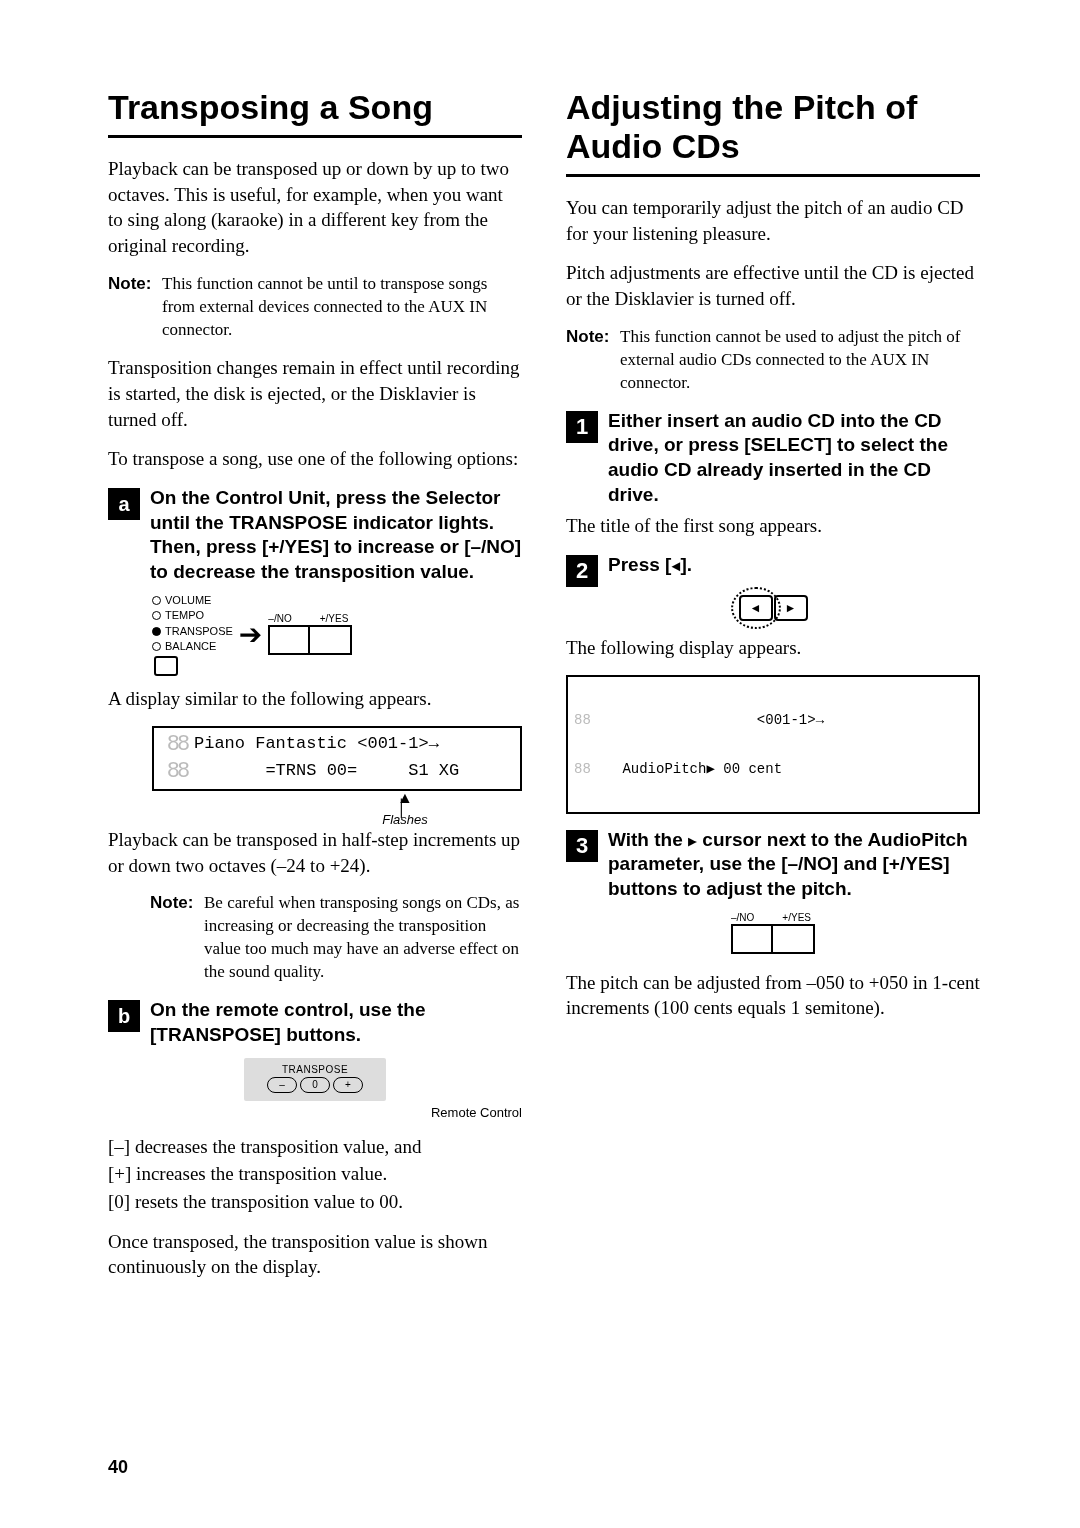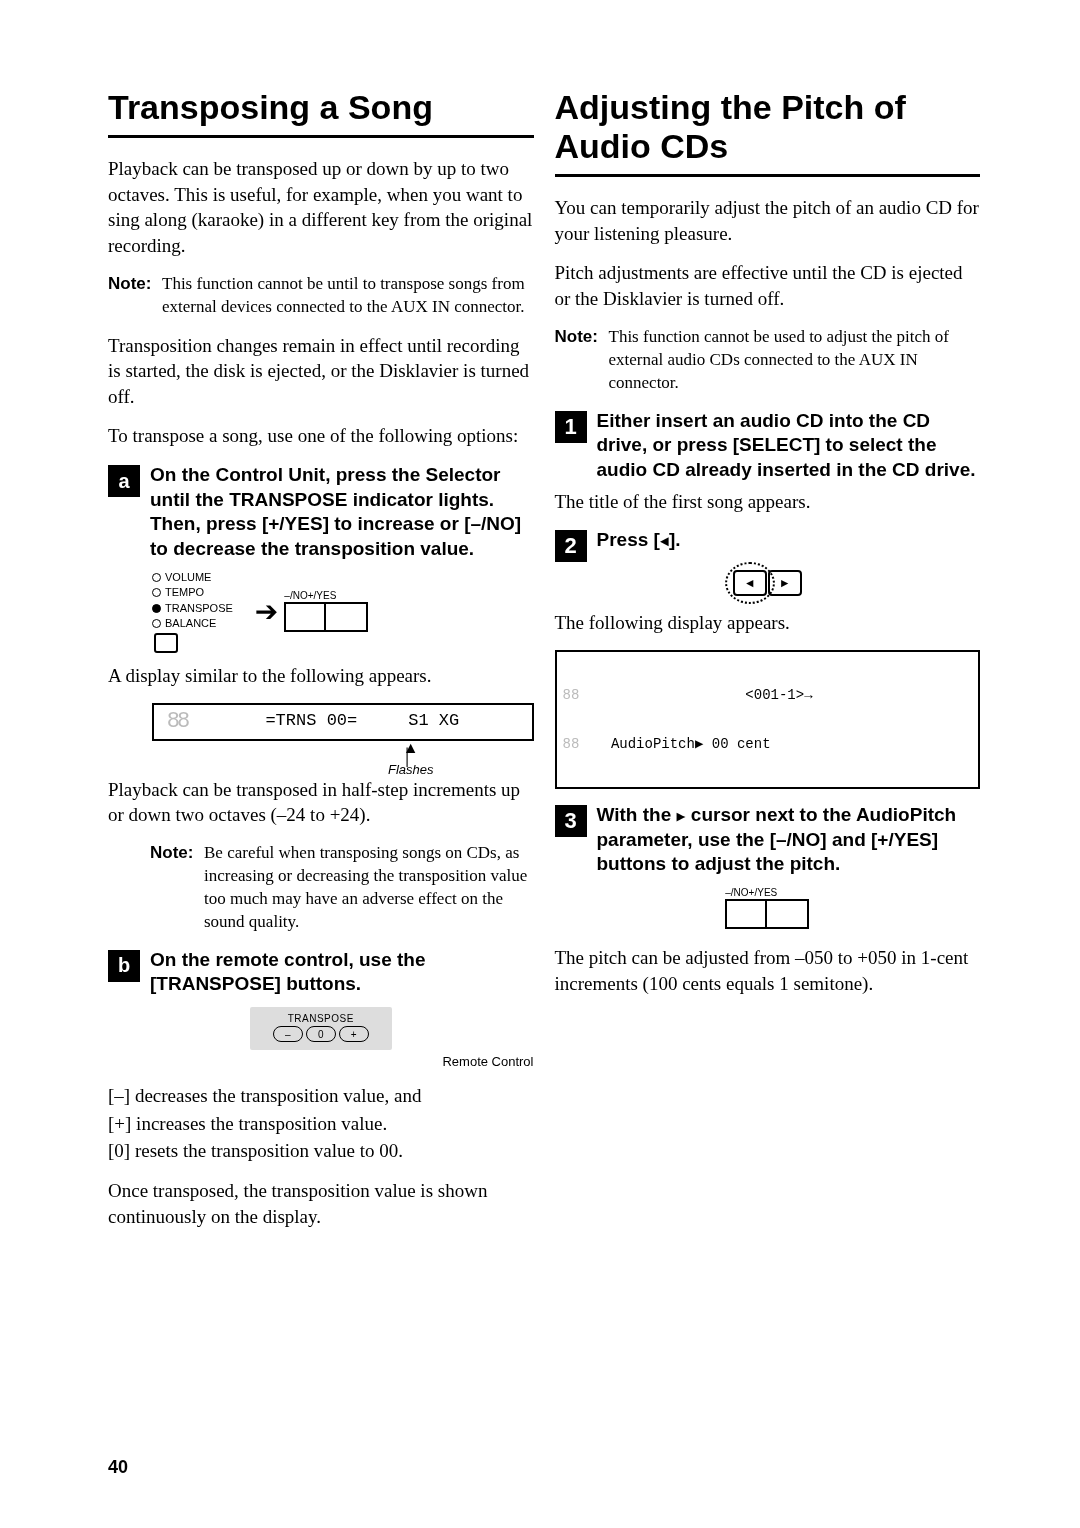--- a/index.html
+++ b/index.html
@@ -12,21 +12,21 @@
   }
   .page {
     width: 1080px;
     height: 1528px;
     box-sizing: border-box;
     padding: 88px 100px 60px 108px;
     position: relative;
   }
   .cols {
     display: flex;
-    column-gap: 21px;
+    column-gap: 44px;
   }
   .col {
     flex: 1 1 0;
     min-width: 0;
   }
   h1 {
     font-family: Arial, Helvetica, sans-serif;
     font-weight: 800;
     font-size: 34px;
     line-height: 1.15;
@@ -102,21 +102,21 @@
     font-weight: 700;
     font-size: 18px;
   }
 
   
   .ctrl-diagram {
     display: flex;
     align-items: center;
     margin: 8px 0 6px 44px;
   }
-  .led-list { margin-right: 16px; }
+  .led-list { margin-right: 0; }
   .led-row {
     display: flex;
     align-items: center;
     font-family: Arial, Helvetica, sans-serif;
     font-size: 11px;
     line-height: 1.4;
   }
   .led {
     width: 9px; height: 9px; border: 1.5px solid #000; border-radius: 50%;
     box-sizing: border-box;
@@ -140,20 +140,21 @@
   .pair-btn > div {
     width: 40px; height: 26px; border-right: 2px solid #000;
     box-sizing: border-box;
     display: flex; align-items: center; justify-content: center;
   }
   .pair-btn > div:last-child { border-right: 0; }
   .pair-btn-labels {
     font-family: Arial, Helvetica, sans-serif;
     font-size: 10px;
     display: flex;
+    justify-content: space-between;
     width: 80px;
     margin-bottom: 1px;
   }
 
   
   .lcd {
     border: 2px solid #000;
     font-family: "Courier New", monospace;
     font-size: 17px;
     line-height: 1.25;
@@ -352,20 +353,21 @@
           <div class="pair-btn">
             <div></div>
             <div></div>
           </div>
         </div>
       </div>
 
       <p class="body indent" style="margin-top:10px;">A display similar to the following appears.</p>
 
       <div class="lcd">
+        <div class="line"><span class="seg">88</span><span>Piano Fantastic &lt;001-1&gt;→</span></div>
         <div class="line"><span class="seg">88</span>       <span>=TRNS 00=     S1 XG</span></div>
       </div>
       <div class="flash-arrow">
         <span class="up">▲<br>│</span>
         <span class="small-italic">Flashes</span>
       </div>
 
       <p class="body indent">Playback can be transposed in half-step increments up or down two octaves (–24 to +24).</p>
 
       <div class="note-row indent">

